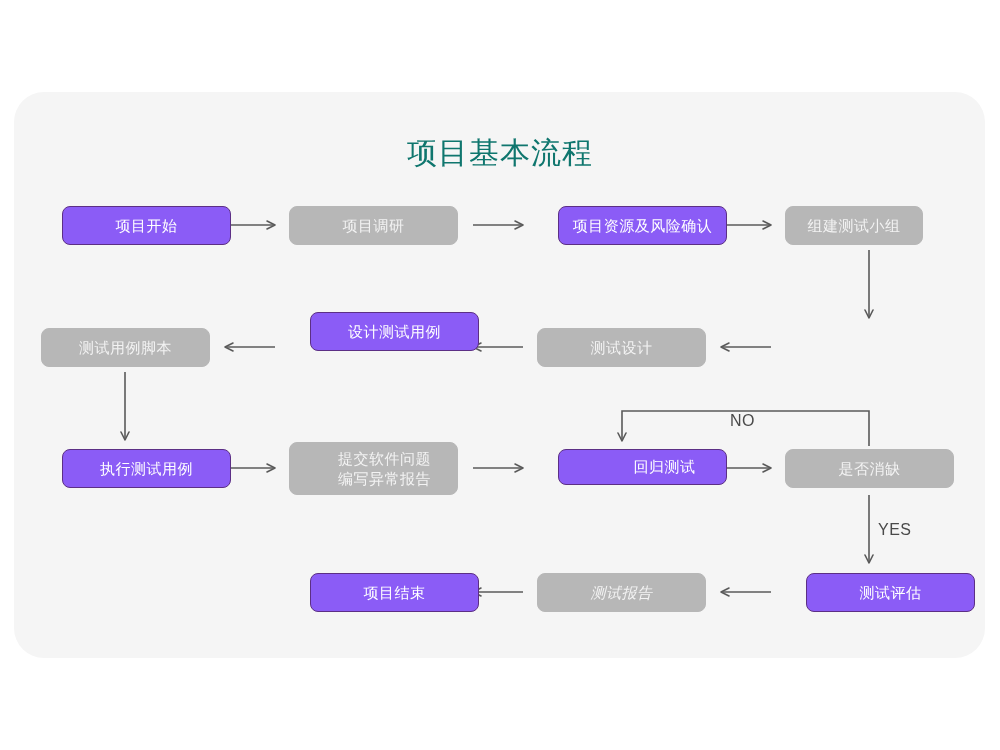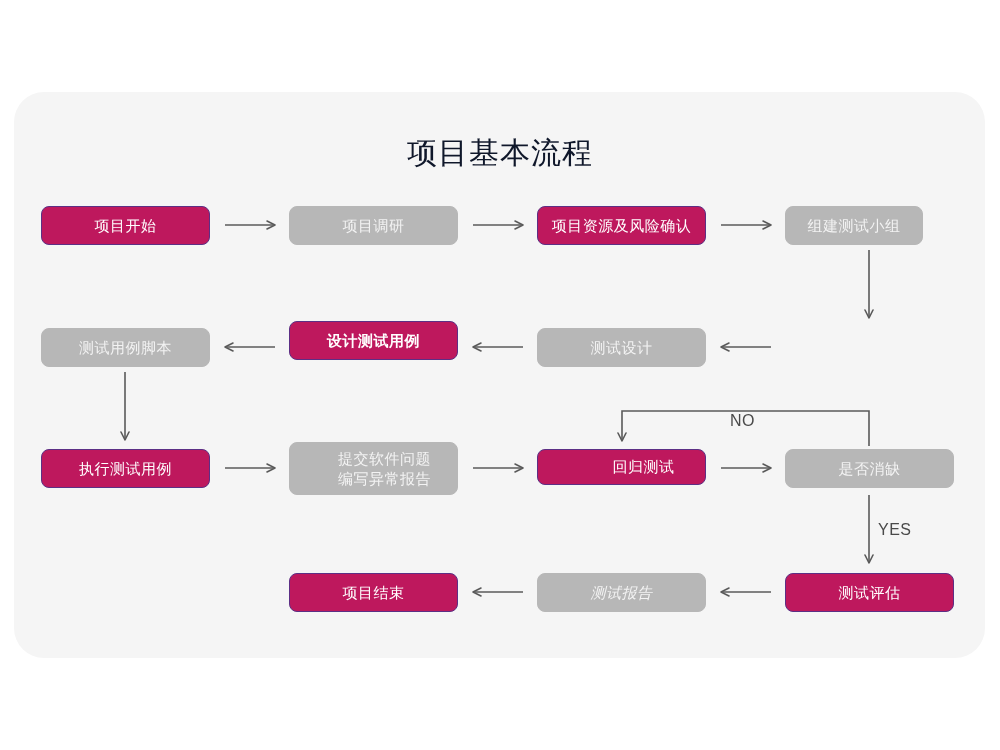--- a/index.html
+++ b/index.html
@@ -30,44 +30,45 @@
     background: #f5f5f5;
     border-radius: 30px;
   }
   .title {
     position: absolute;
     left: 0;
     top: 133px;
     width: 1000px;
     text-align: center;
     font-size: 30px;
-    color: #0f172a;
+    color: #0f766e;
     letter-spacing: 1px;
     font-weight: 400;
     font-family: "DejaVu Sans", "Liberation Sans", sans-serif;
   }
   
   .node {
     position: absolute;
     box-sizing: border-box;
     border-radius: 8px;
     display: flex;
     align-items: center;
     justify-content: center;
     text-align: center;
     font-size: 15px;
     line-height: 20px;
     letter-spacing: 0.5px;
     font-family: "DejaVu Sans", "Liberation Sans", sans-serif;
     white-space: pre-line;
   }
   .node.purple {
-    background: #be185d;
+    background: #8b5cf6;
     border: 1.5px solid #5c2f85;
     color: #ffffff;
+    margin-left: 21px;
   }
   .node.gray {
     background: #b7b7b7;
     border: 1.5px solid #b7b7b7;
     color: #f3f3f3;
   }
   
   #wires {
     position: absolute;
     left: 0; top: 0;
@@ -155,21 +156,21 @@
 
   <div class="edge-label" style="left:730px; top:412px;">NO</div>
   <div class="edge-label" style="left:878px; top:521px;">YES</div>
 
   <div class="node purple" style="left:41px; top:206px; width:169px; height:39px;">项目开始</div>
   <div class="node purple" style="left:537px; top:206px; width:169px; height:39px;">项目资源及风险确认</div>
   <div class="node gray" style="left:289px; top:206px; width:169px; height:39px;">项目调研</div>
   <div class="node gray" style="left:785px; top:206px; width:138px; height:39px;">组建测试小组</div>
 
   <div class="node gray" style="left:41px; top:328px; width:169px; height:39px;">测试用例脚本</div>
-  <div class="node purple" style="left:289px; top:321px; width:169px; height:39px;font-weight:bold;">设计测试用例</div>
+  <div class="node purple" style="left:289px; top:312px; width:169px; height:39px;">设计测试用例</div>
   <div class="node gray" style="left:537px; top:328px; width:169px; height:39px;">测试设计</div>
 
   <div class="node purple" style="left:41px; top:449px; width:169px; height:39px;">执行测试用例</div>
   <div class="node gray" style="left:289px; top:442px; width:169px; height:53px;padding-left:22px;">提交软件问题
 编写异常报告</div>
   <div class="node purple" style="left:537px; top:449px; width:169px; height:36px;padding-left:44px;">回归测试</div>
   <div class="node gray" style="left:785px; top:449px; width:169px; height:39px;">是否消缺</div>
 
   <div class="node purple" style="left:289px; top:573px; width:169px; height:39px;">项目结束</div>
   <div class="node gray" style="left:537px; top:573px; width:169px; height:39px;font-style:italic;">测试报告</div>

